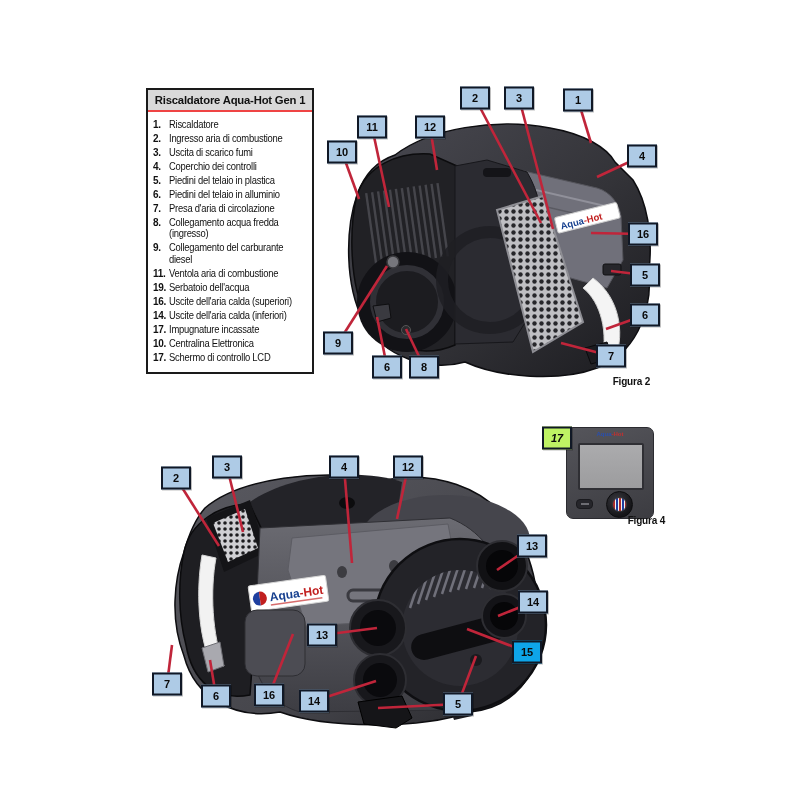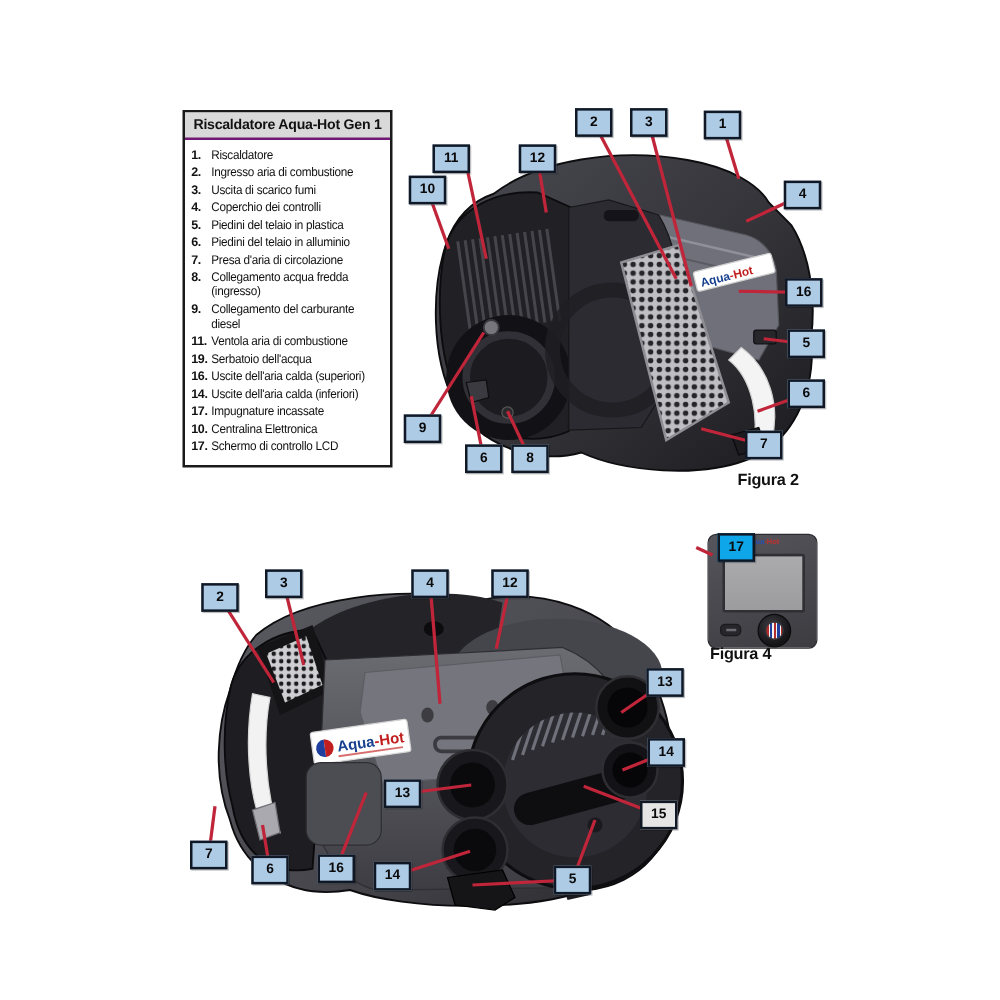--- a/index.html
+++ b/index.html
@@ -6,21 +6,21 @@
   body{
     width:800px;height:800px;position:relative;background:#ffffff;
     font-family:"Liberation Sans", sans-serif;color:#111;overflow:hidden;
   }
   
   .legend{
     position:absolute;left:146px;top:88px;width:168px;
     border:2px solid #1a1a1a;background:#fff;box-sizing:border-box;
   }
   .legend-header{
-    background:#d9d9d9;border-bottom:2px solid #701a75;
+    background:#d9d9d9;border-bottom:2px solid #ef4444;
     font-weight:bold;font-size:11.3px;text-align:center;
     padding:4px 2px;letter-spacing:-0.2px;
   }
   .legend-body{padding:7px 3px 6px 5px;}
   .legend-item{display:flex;margin-bottom:2.6px;}
   .legend-num{
     font-weight:bold;font-size:10px;width:16px;flex:0 0 16px;
     letter-spacing:-0.3px;
   }
   .legend-label{
@@ -32,25 +32,25 @@
   #leader-svg{position:absolute;left:0;top:0;pointer-events:none;z-index:5;}
   #callout-layer{position:absolute;left:0;top:0;width:800px;height:800px;z-index:6;pointer-events:none;}
   .callout{
     position:absolute;transform:translate(-50%,-50%);
     min-width:20px;height:19px;line-height:19px;padding:0 3px;
     text-align:center;font-weight:bold;font-size:11px;
     border:2px solid #101826;background:#aecbe6;color:#0a0a0a;
     box-shadow:1px 1px 0 rgba(0,0,0,0.25);
   }
   .fig-caption{
-    position:absolute;font-weight:bold;font-size:13px;width:60px;
-    letter-spacing:-0.2px;z-index:6;
+    position:absolute;font-weight:bold;font-size:10px;width:60px;
+    text-align:right;letter-spacing:-0.2px;z-index:6;
   }
   #fig2-caption{left:590px;top:376px;}
-  #fig4-caption{left:568px;top:515px;}
+  #fig4-caption{left:605px;top:515px;}
   
   .figsvg{position:absolute;z-index:2;}
   #fig2-svg{left:335px;top:110px;}
   #fig3-svg{left:150px;top:460px;}
   
   .panel{
     position:absolute;left:566px;top:427px;width:88px;height:92px;
     background:linear-gradient(160deg,#55555b,#3c3c41);
     border:1px solid #2b2b30;border-radius:7px;z-index:2;box-sizing:border-box;
   }
@@ -349,43 +349,43 @@
     <line x1="269" y1="695" x2="293" y2="634" stroke="#c0253a" stroke-width="2.6"></line>
     <line x1="314" y1="701" x2="376" y2="681" stroke="#c0253a" stroke-width="2.6"></line>
     <line x1="216" y1="696" x2="210" y2="660" stroke="#c0253a" stroke-width="2.6"></line>
     <line x1="167" y1="684" x2="172" y2="645" stroke="#c0253a" stroke-width="2.6"></line>
     <line x1="458" y1="704" x2="378" y2="708" stroke="#c0253a" stroke-width="2.6"></line>
     <line x1="458" y1="704" x2="476" y2="656" stroke="#c0253a" stroke-width="2.6"></line>
     <line x1="557" y1="438" x2="570" y2="444" stroke="#c0253a" stroke-width="2.6"></line>
   </svg>
 <div id="callout-layer">
     <div class="callout" style="left: 342px; top: 152px; background: rgb(174, 203, 230); border-color: rgb(16, 24, 38);">10</div>
-    <div class="callout" style="left: 361px; top: 127px; background: rgb(174, 203, 230); border-color: rgb(16, 24, 38);">11</div>
+    <div class="callout" style="left: 372px; top: 127px; background: rgb(174, 203, 230); border-color: rgb(16, 24, 38);">11</div>
     <div class="callout" style="left: 430px; top: 127px; background: rgb(174, 203, 230); border-color: rgb(16, 24, 38);">12</div>
     <div class="callout" style="left: 475px; top: 98px; background: rgb(174, 203, 230); border-color: rgb(16, 24, 38);">2</div>
     <div class="callout" style="left: 519px; top: 98px; background: rgb(174, 203, 230); border-color: rgb(16, 24, 38);">3</div>
     <div class="callout" style="left: 578px; top: 100px; background: rgb(174, 203, 230); border-color: rgb(16, 24, 38);">1</div>
     <div class="callout" style="left: 642px; top: 156px; background: rgb(174, 203, 230); border-color: rgb(16, 24, 38);">4</div>
     <div class="callout" style="left: 643px; top: 234px; background: rgb(174, 203, 230); border-color: rgb(16, 24, 38);">16</div>
     <div class="callout" style="left: 645px; top: 275px; background: rgb(174, 203, 230); border-color: rgb(16, 24, 38);">5</div>
     <div class="callout" style="left: 645px; top: 315px; background: rgb(174, 203, 230); border-color: rgb(16, 24, 38);">6</div>
     <div class="callout" style="left: 611px; top: 356px; background: rgb(174, 203, 230); border-color: rgb(16, 24, 38);">7</div>
     <div class="callout" style="left: 338px; top: 343px; background: rgb(174, 203, 230); border-color: rgb(16, 24, 38);">9</div>
     <div class="callout" style="left: 387px; top: 367px; background: rgb(174, 203, 230); border-color: rgb(16, 24, 38);">6</div>
     <div class="callout" style="left: 424px; top: 367px; background: rgb(174, 203, 230); border-color: rgb(16, 24, 38);">8</div>
     <div class="callout" style="left: 176px; top: 478px; background: rgb(174, 203, 230); border-color: rgb(16, 24, 38);">2</div>
     <div class="callout" style="left: 227px; top: 467px; background: rgb(174, 203, 230); border-color: rgb(16, 24, 38);">3</div>
     <div class="callout" style="left: 344px; top: 467px; background: rgb(174, 203, 230); border-color: rgb(16, 24, 38);">4</div>
     <div class="callout" style="left: 408px; top: 467px; background: rgb(174, 203, 230); border-color: rgb(16, 24, 38);">12</div>
     <div class="callout" style="left: 532px; top: 546px; background: rgb(174, 203, 230); border-color: rgb(16, 24, 38);">13</div>
     <div class="callout" style="left: 533px; top: 602px; background: rgb(174, 203, 230); border-color: rgb(16, 24, 38);">14</div>
-    <div class="callout" style="left: 527px; top: 652px; background: #e5e5e5; border-color: rgb(16, 24, 38);">15</div>
+    <div class="callout" style="left: 527px; top: 652px; background: #0ea5e9; border-color: rgb(16, 24, 38);">15</div>
     <div class="callout" style="left: 322px; top: 635px; background: rgb(174, 203, 230); border-color: rgb(16, 24, 38);">13</div>
     <div class="callout" style="left: 269px; top: 695px; background: rgb(174, 203, 230); border-color: rgb(16, 24, 38);">16</div>
     <div class="callout" style="left: 314px; top: 701px; background: rgb(174, 203, 230); border-color: rgb(16, 24, 38);">14</div>
     <div class="callout" style="left: 216px; top: 696px; background: rgb(174, 203, 230); border-color: rgb(16, 24, 38);">6</div>
     <div class="callout" style="left: 167px; top: 684px; background: rgb(174, 203, 230); border-color: rgb(16, 24, 38);">7</div>
     <div class="callout" style="left: 458px; top: 704px; background: rgb(174, 203, 230); border-color: rgb(16, 24, 38);">5</div>
-    <div class="callout" style="left: 589px; top: 438px; background: #0ea5e9; border-color: rgb(16, 24, 38);">17</div>
+    <div class="callout" style="left: 557px; top: 438px; background: #bef264; border-color: rgb(16, 24, 38); font-style: italic;">17</div>
   </div>
 
 <div class="fig-caption" id="fig2-caption">Figura 2</div>
 <div class="fig-caption" id="fig4-caption">Figura 4</div>
 
 </body></html>

